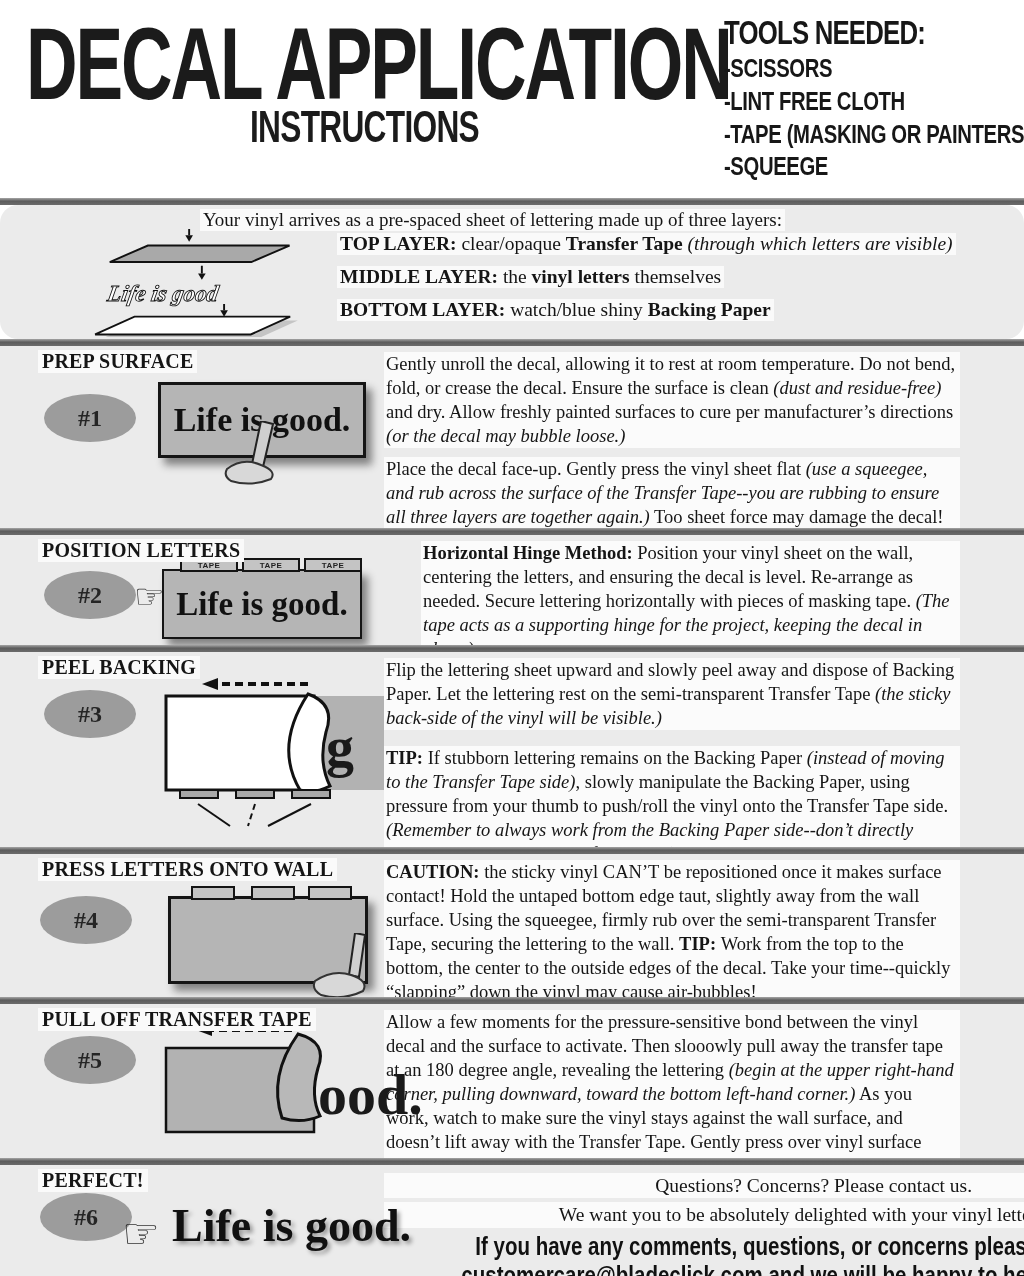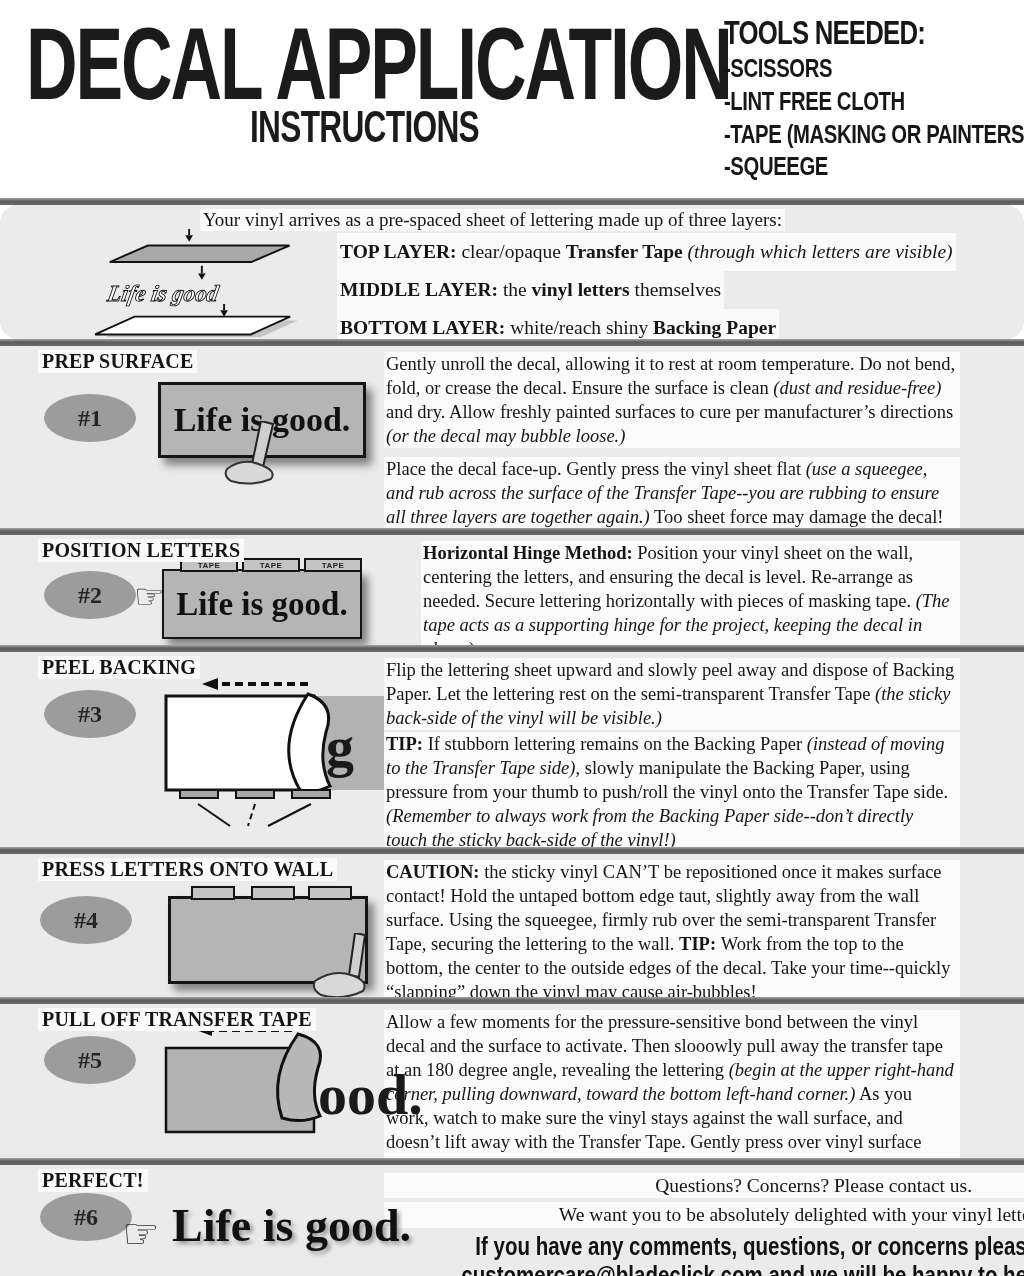--- a/index.html
+++ b/index.html
@@ -24,21 +24,21 @@
   
   .bar { height:7px; background:linear-gradient(#a5a5a5, #5c5c5c 45%, #6b6b6b); }
   .bottom-bar { height:15px; background:#6e6e6e; }
   .section { position:relative; background:#ebebeb; overflow:hidden; }
 
   
   .sec-layers { height:134px;border-radius:18px; }
   .lead-line { position:absolute; left:200px; top:4px; font-size:19px; background:#fafafa; padding:0 3px; }
   .layers-diagram { position:absolute; left:48px; top:24px; }
   .layer-rows { position:absolute; left:337px; top:28px; width:650px; }
-  .layer-row { font-size:19.5px; background:#fafafa; width:fit-content; padding:8px 3px; }
+  .layer-row { font-size:19.5px; margin-bottom:11px; background:#fafafa; width:fit-content; padding:0 3px; }
 
   
   .step { display:flex; }
   .s1 { height:182px; } .s2 { height:110px;gap:37px; } .s3 { height:195px; }
   .s4 { height:143px; } .s5 { height:154px; } .s6 { height:121px; }
   .step-left { position:relative; width:378px; flex:none; }
   .step-label { position:absolute; top:4px; left:38px; font-weight:bold; font-size:20px;
     letter-spacing:0.2px; background:#fafafa; padding:0 4px; white-space:nowrap; z-index:2; }
   .badge { position:absolute; width:92px; height:48px; background:#9c9c9c; border-radius:50%;
     display:flex; align-items:center; justify-content:center; font-weight:bold; font-size:24px;
@@ -94,21 +94,21 @@
       <text x="50" y="113" font-family="Liberation Serif, serif" font-style="italic" font-weight="bold" font-size="36" fill="#fff" stroke="#111" stroke-width="1.4" transform="skewX(-10)">Life is good</text>
       <line x1="215" y1="118" x2="215" y2="128" stroke="#111" stroke-width="3"></line>
       <polygon points="209,128 221,128 215,138" fill="#111"></polygon>
       <polygon points="18,168 80,140 325,140 263,168" fill="#9d9d9d" opacity="0.5" transform="translate(6,4)"></polygon>
       <polygon points="12,166 74,138 319,138 257,166" fill="#ffffff" stroke="#111" stroke-width="3"></polygon>
     </svg>
   </div>
   <div class="layer-rows">
     <div class="layer-row"><span class="r-b">TOP LAYER: </span><span class="r-n">clear/opaque </span><span class="r-b">Transfer Tape </span><span class="r-i">(through which letters are visible)</span></div>
     <div class="layer-row"><span class="r-b">MIDDLE LAYER: </span><span class="r-n">the </span><span class="r-b">vinyl letters</span><span class="r-n"> themselves</span></div>
-    <div class="layer-row"><span class="r-b">BOTTOM LAYER: </span><span class="r-n">white/reach shiny </span><span class="r-b">Backing Paper</span></div>
+    <div class="layer-row"><span class="r-b">BOTTOM LAYER: </span><span class="r-n">watch/blue shiny </span><span class="r-b">Backing Paper</span></div>
   </div>
 </div>
 
 <div class="bar"></div>
 
 <div class="section step s1">
   <div class="step-left">
     <div class="step-label">PREP SURFACE</div>
     <div class="badge" style="top:48px; left:44px;">#1</div>
     <div class="decal-box" style="left:158px; top:36px; width:208px; height:76px;">
@@ -159,21 +159,21 @@
       <polygon points="60,4 60,16 44,10" fill="#111"></polygon>
       <rect x="22" y="116" width="38" height="8" fill="#a8a8a8" stroke="#111" stroke-width="2"></rect>
       <rect x="78" y="116" width="38" height="8" fill="#a8a8a8" stroke="#111" stroke-width="2"></rect>
       <rect x="134" y="116" width="38" height="8" fill="#a8a8a8" stroke="#111" stroke-width="2"></rect>
       <line x1="40" y1="130" x2="72" y2="152" stroke="#111" stroke-width="2"></line>
       <line x1="97" y1="130" x2="90" y2="152" stroke="#111" stroke-width="2" stroke-dasharray="6 4"></line>
       <line x1="153" y1="130" x2="110" y2="152" stroke="#111" stroke-width="2"></line>
     </svg>
   </div>
   <div class="step-right">
-    <p style="margin-bottom:2px;"><span class="r-n">Flip the lettering sheet upward and slowly peel away and dispose of Backing Paper. Let the lettering rest on the semi-transparent Transfer Tape </span><span class="r-i">(the sticky back-side of the vinyl will be visible.)</span></p>
+    <p style="margin-bottom:16px;"><span class="r-n">Flip the lettering sheet upward and slowly peel away and dispose of Backing Paper. Let the lettering rest on the semi-transparent Transfer Tape </span><span class="r-i">(the sticky back-side of the vinyl will be visible.)</span></p>
     <p><span class="r-b">TIP: </span><span class="r-n">If stubborn lettering remains on the Backing Paper </span><span class="r-i">(instead of moving to the Transfer Tape side)</span><span class="r-n">, slowly manipulate the Backing Paper, using pressure from your thumb to push/roll the vinyl onto the Transfer Tape side. </span><span class="r-i">(Remember to always work from the Backing Paper side--don’t directly touch the sticky back-side of the vinyl!)</span></p>
   </div>
 </div>
 
 <div class="bar"></div>
 
 <div class="section step s4">
   <div class="step-left">
     <div class="step-label">PRESS LETTERS ONTO WALL</div>
     <div class="badge" style="top:42px; left:40px;">#4</div>

